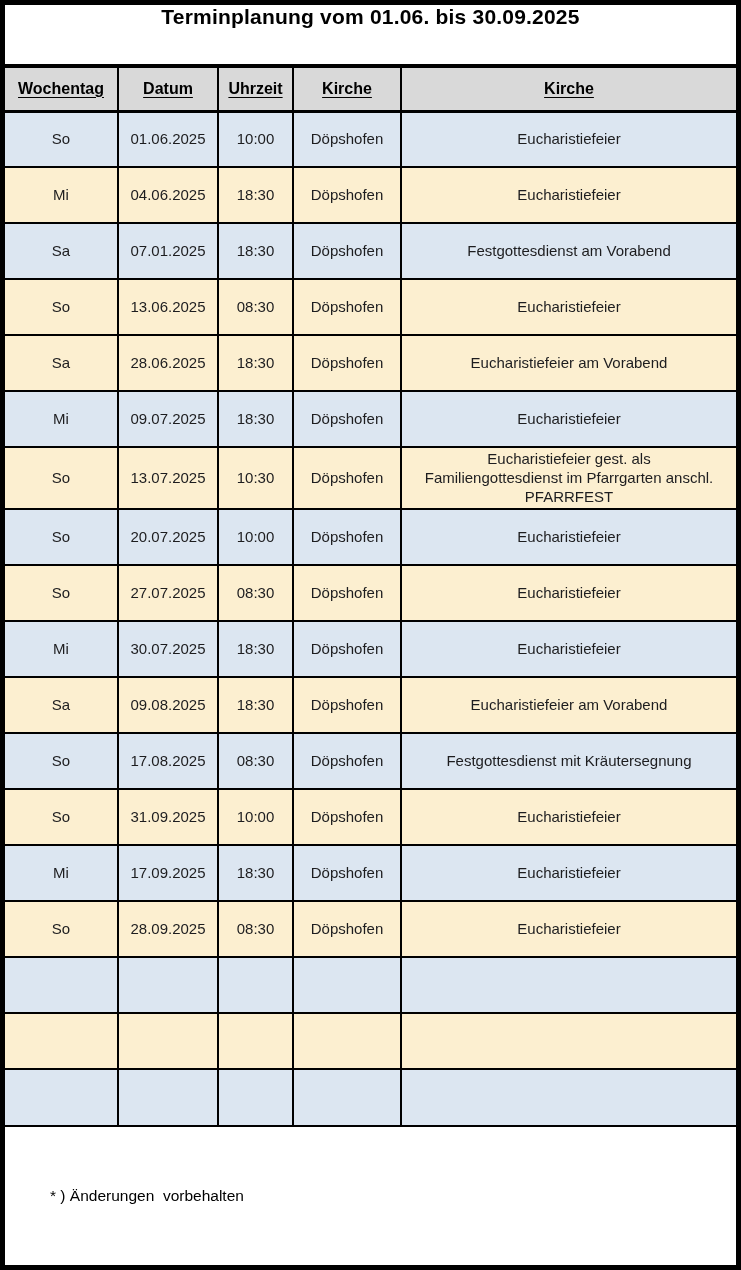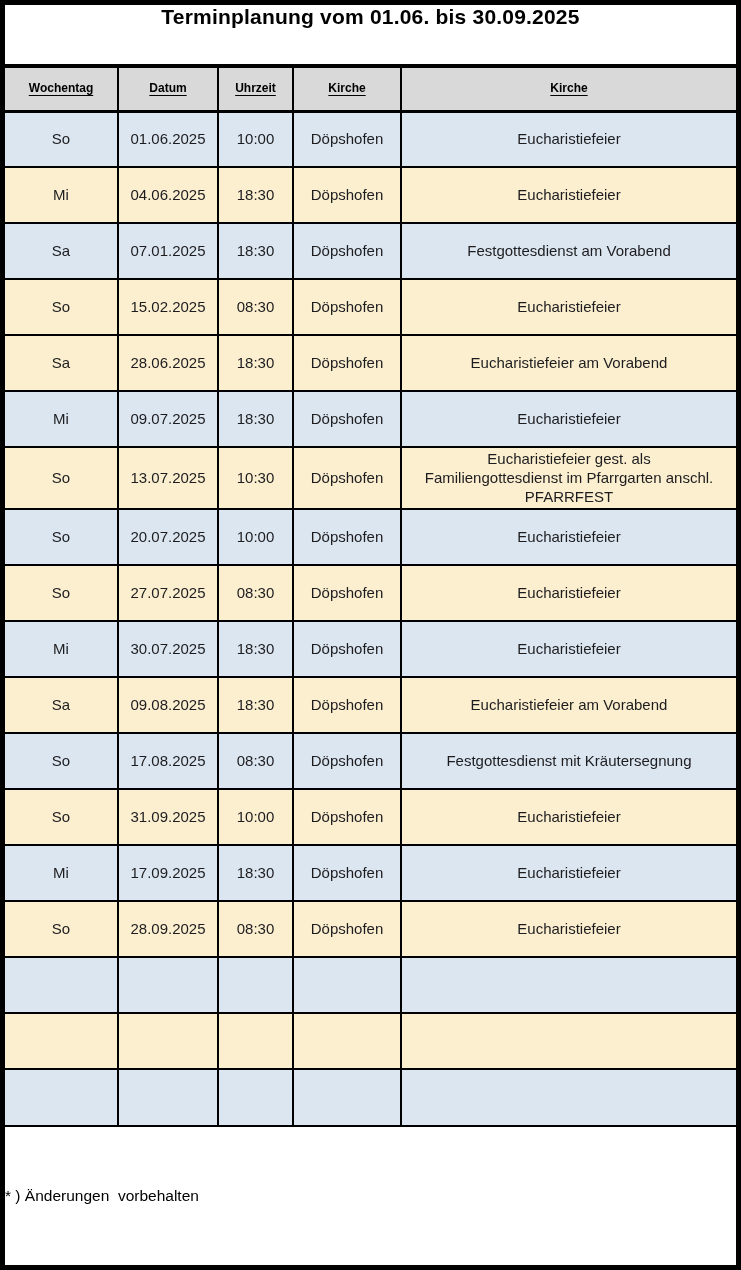--- a/index.html
+++ b/index.html
@@ -60,36 +60,37 @@
     vertical-align: middle;
     padding: 2px 6px;
     font-size: 15px;
     line-height: 1.25;
     overflow: hidden;
   }
   table.schedule thead th {
     height: 43px;
     background: var(--header-gray);
     font-weight: 700;
-    font-size: 12px;
+    font-size: 16px;
     text-decoration: underline;
     text-underline-offset: 3px;
     border-bottom: 3px solid var(--border-color);
     color: #000000;
   }
   table.schedule tbody td { height: 56px; }
   tr.row-blue  td { background: var(--row-blue); }
   tr.row-cream td { background: var(--row-cream); }
   td.event-cell { white-space: pre-line; }
   .footer-bar {
     flex: 1 1 auto;
     display: flex;
     align-items: center;
     background: #ffffff;
     border-top: 2px solid var(--border-color);
+    padding-left: 45px;
   }
   .footer-bar span {
     font-size: 15.5px;
     white-space: pre;
     color: #000000;
   }
 </style>
 </head>
 <body>
 
@@ -133,21 +134,21 @@
         </tr>
         <tr class="row-blue">
           <td>Sa</td>
           <td>07.01.2025</td>
           <td>18:30</td>
           <td>Döpshofen</td>
           <td class="event-cell">Festgottesdienst am Vorabend</td>
         </tr>
         <tr class="row-cream">
           <td>So</td>
-          <td>15.02.2025</td>
+          <td>13.06.2025</td>
           <td>08:30</td>
           <td>Döpshofen</td>
           <td class="event-cell">Eucharistiefeier</td>
         </tr>
         <tr class="row-cream">
           <td>Sa</td>
           <td>28.06.2025</td>
           <td>18:30</td>
           <td>Döpshofen</td>
           <td class="event-cell">Eucharistiefeier am Vorabend</td>

